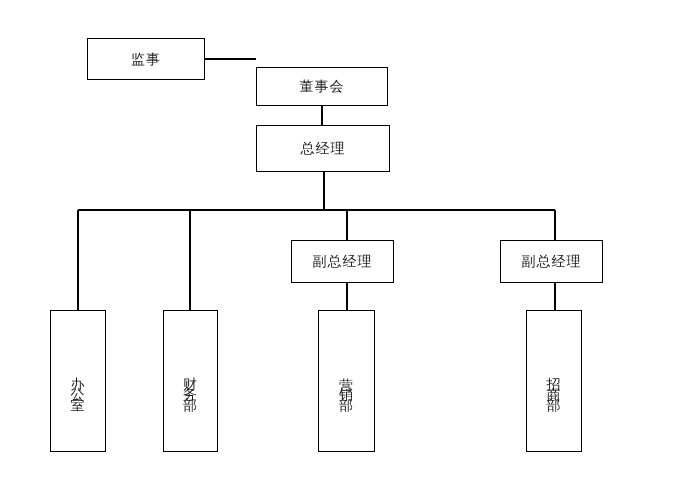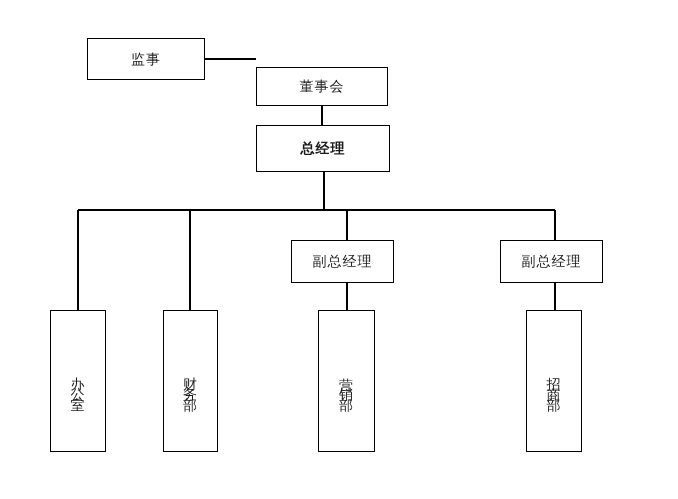--- a/index.html
+++ b/index.html
@@ -74,21 +74,21 @@
       </g>
   </svg>
 
   <div id="node-layer">
       <div class="node" style="left: 87px; top: 38px; width: 118px; height: 42px; border-color: rgb(0, 0, 0);">
         <span class="node-label" style="color: rgb(26, 26, 26);">监事</span>
       </div>
       <div class="node" style="left: 256px; top: 36px; width: 132px; height: 39px; border-color: rgb(0, 0, 0); margin-top: 31px;">
         <span class="node-label" style="color: rgb(26, 26, 26);">董事会</span>
       </div>
-      <div class="node" style="left: 256px; top: 125px; width: 134px; height: 47px; border-color: rgb(0, 0, 0); font-weight: bold;">
+      <div class="node" style="left: 256px; top: 125px; width: 134px; height: 47px; border-color: rgb(0, 0, 0);">
         <span class="node-label" style="color: rgb(26, 26, 26);">总经理</span>
       </div>
       <div class="node" style="left: 291px; top: 240px; width: 103px; height: 43px; border-color: rgb(0, 0, 0);">
         <span class="node-label" style="color: rgb(26, 26, 26);">副总经理</span>
       </div>
       <div class="node" style="left: 500px; top: 240px; width: 103px; height: 43px; border-color: rgb(0, 0, 0);">
         <span class="node-label" style="color: rgb(26, 26, 26);">副总经理</span>
       </div>
       <div class="node vertical" style="left: 50px; top: 310px; width: 56px; height: 142px; border-color: rgb(0, 0, 0);">
         <span class="node-label" style="color: rgb(26, 26, 26);">办公室</span>

